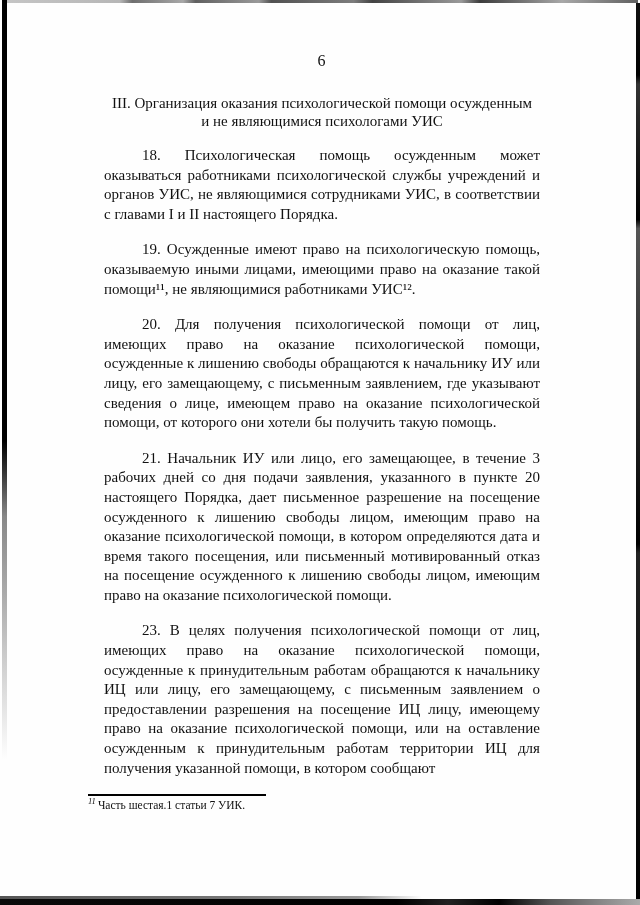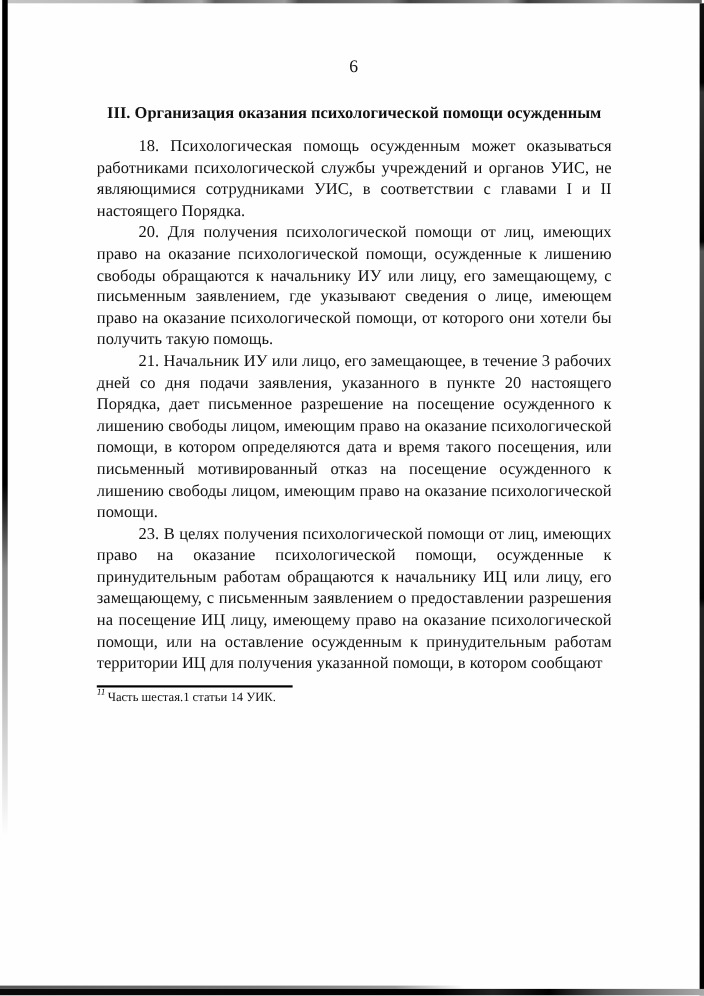--- a/index.html
+++ b/index.html
@@ -56,25 +56,25 @@
     margin-top: 52px;
     text-align: center;
     font-size: 16px;
     letter-spacing: 1px;
   }
   .heading {
     margin-top: 24px;
     text-align: center;
     font-size: 15px;
     line-height: 18px;
-    font-weight: bold;
+    font-weight: normal;
   }
   .body-text { margin-top: 12px; }
   .body-text p {
-    margin: 0;
+    margin: 16px;
     font-size: 15px;
     line-height: 19.6px;
     text-align: justify;
     text-indent: 38px;
     font-weight: 500;
   }
   .footnote-rule {
     margin-top: 9px;
     width: 178px;
     height: 2px;
@@ -98,29 +98,31 @@
   <div class="edge-right"></div>
   <div class="edge-bottom-gray"></div>
   <div class="edge-bottom-black"></div>
 
   <div class="content">
 
     <div class="page-number">6</div>
 
     <div class="heading">
       <div>III. Организация оказания психологической помощи осужденным</div>
+      <div>и не являющимися психологами УИС</div>
     </div>
 
     <div class="body-text">
       <p>18. Психологическая помощь осужденным может оказываться работниками психологической службы учреждений и органов УИС, не являющимися сотрудниками УИС, в соответствии с главами I и II настоящего Порядка.</p>
+      <p>19. Осужденные имеют право на психологическую помощь, оказываемую иными лицами, имеющими право на оказание такой помощи¹¹, не являющимися работниками УИС¹².</p>
       <p>20. Для получения психологической помощи от лиц, имеющих право на оказание психологической помощи, осужденные к лишению свободы обращаются к начальнику ИУ или лицу, его замещающему, с письменным заявлением, где указывают сведения о лице, имеющем право на оказание психологической помощи, от которого они хотели бы получить такую помощь.</p>
       <p>21. Начальник ИУ или лицо, его замещающее, в течение 3 рабочих дней со дня подачи заявления, указанного в пункте 20 настоящего Порядка, дает письменное разрешение на посещение осужденного к лишению свободы лицом, имеющим право на оказание психологической помощи, в котором определяются дата и время такого посещения, или письменный мотивированный отказ на посещение осужденного к лишению свободы лицом, имеющим право на оказание психологической помощи.</p>
       <p>23. В целях получения психологической помощи от лиц, имеющих право на оказание психологической помощи, осужденные к принудительным работам обращаются к начальнику ИЦ или лицу, его замещающему, с письменным заявлением о предоставлении разрешения на посещение ИЦ лицу, имеющему право на оказание психологической помощи, или на оставление осужденным к принудительным работам территории ИЦ для получения указанной помощи, в котором сообщают</p>
     </div>
 
     <div class="footnote-rule"></div>
 
     <div class="footnotes">
-      <div class="fn"><sup>11</sup><span>Часть шестая.1 статьи 14 УИК.</span></div>
+      <div class="fn"><sup>11</sup><span>Часть шестая.1 статьи 7 УИК.</span></div>
     </div>
 
   </div>
 </div>
 
 </body></html>

